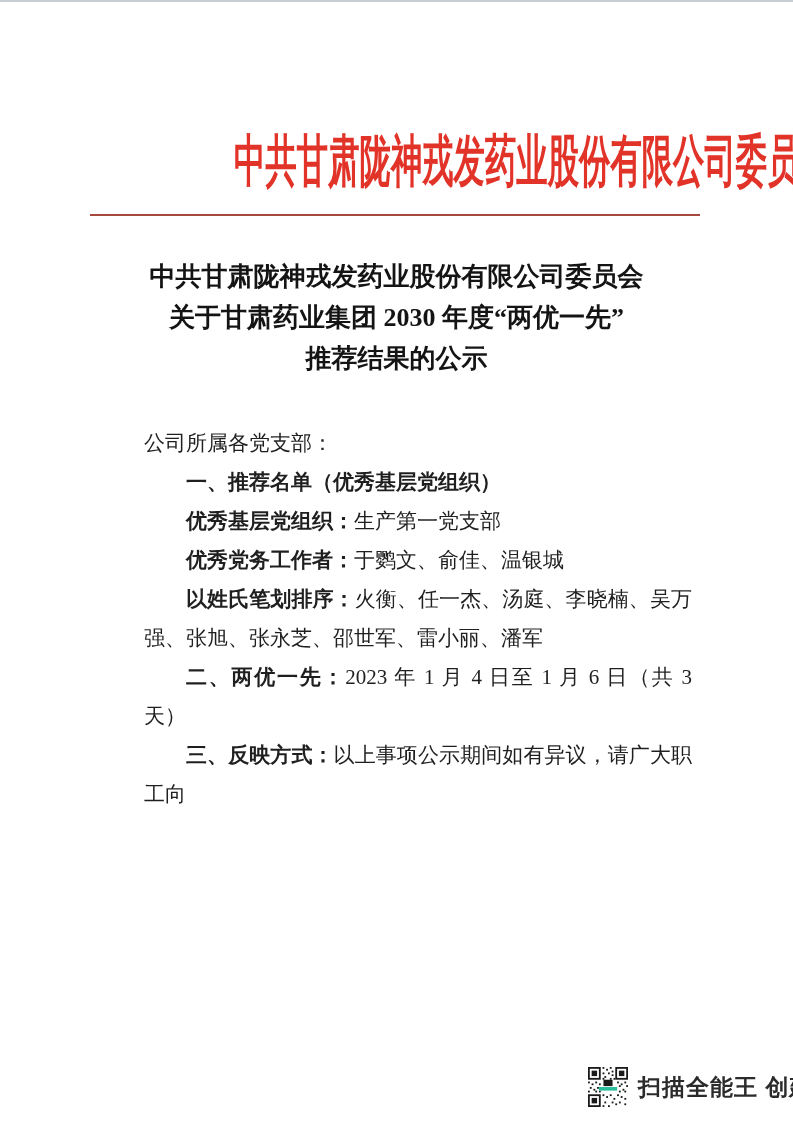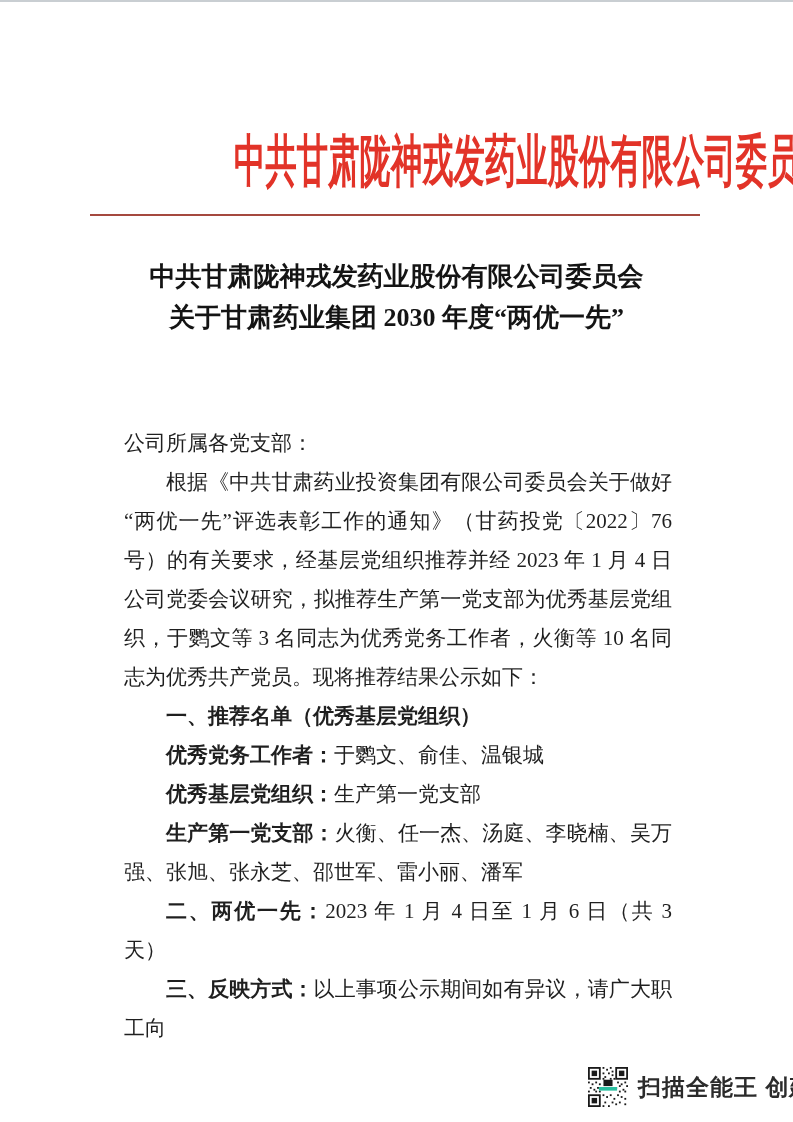--- a/index.html
+++ b/index.html
@@ -34,21 +34,21 @@
   }
   .doc-title{
     position:absolute;top:256px;left:60px;width:673px;
     text-align:center;
     color:#141414;
     font-weight:700;
     font-size:26px;
     line-height:41px;
   }
   .doc-body{
-    position:absolute;top:424px;left:124px;width:548px;
+    position:absolute;top:424px;left:144px;width:548px;
     color:#1f1f1f;
     font-size:21px;
     line-height:39px;
     text-align:justify;
   }
   .doc-body p{margin:0;padding:0;}
   .indent{text-indent:2em;}
   .doc-body b{font-weight:700;}
   .watermark{
     position:absolute;top:1066px;left:588px;
@@ -74,36 +74,36 @@
 
   <div class="letterhead">
     <span class="letterhead-inner">中共甘肃陇神戎发药业股份有限公司委员会</span>
   </div>
 
   <div class="divider"></div>
 
   <div class="doc-title">
     <div>中共甘肃陇神戎发药业股份有限公司委员会</div>
     <div>关于甘肃药业集团 2030 年度“两优一先”</div>
+    <div>推荐结果的公示</div>
   </div>
 
   <div class="doc-body">
     <p>公司所属各党支部：</p>
-    <p class="indent">根据《中共甘肃药业投资集团有限公司委员会关于做好“两优一先”评选表彰工作的通知》（甘药投党〔2022〕76 号）的有关要求，经基层党组织推荐并经 2023 年 1 月 4 日公司党委会议研究，拟推荐生产第一党支部为优秀基层党组织，于鹦文等 3 名同志为优秀党务工作者，火衡等 10 名同志为优秀共产党员。现将推荐结果公示如下：</p>
     <p class="indent">
       <b>一、推荐名单（优秀基层党组织）</b>
+    </p>
+    <p class="indent">
+      <b>优秀基层党组织：</b><span>生产第一党支部</span>
     </p>
     <p class="indent">
       <b>优秀党务工作者：</b><span>于鹦文、俞佳、温银城</span>
     </p>
     <p class="indent">
-      <b>优秀基层党组织：</b><span>生产第一党支部</span>
-    </p>
-    <p class="indent">
-      <b>生产第一党支部：</b><span>火衡、任一杰、汤庭、李晓楠、吴万强、张旭、张永芝、邵世军、雷小丽、潘军</span>
+      <b>以姓氏笔划排序：</b><span>火衡、任一杰、汤庭、李晓楠、吴万强、张旭、张永芝、邵世军、雷小丽、潘军</span>
     </p>
     <p class="indent">
       <b>二、两优一先：</b><span>2023 年 1 月 4 日至 1 月 6 日（共 3 天）</span>
     </p>
     <p class="indent">
       <b>三、反映方式：</b><span>以上事项公示期间如有异议，请广大职工向</span>
     </p>
   </div>
 
   <div class="watermark">

